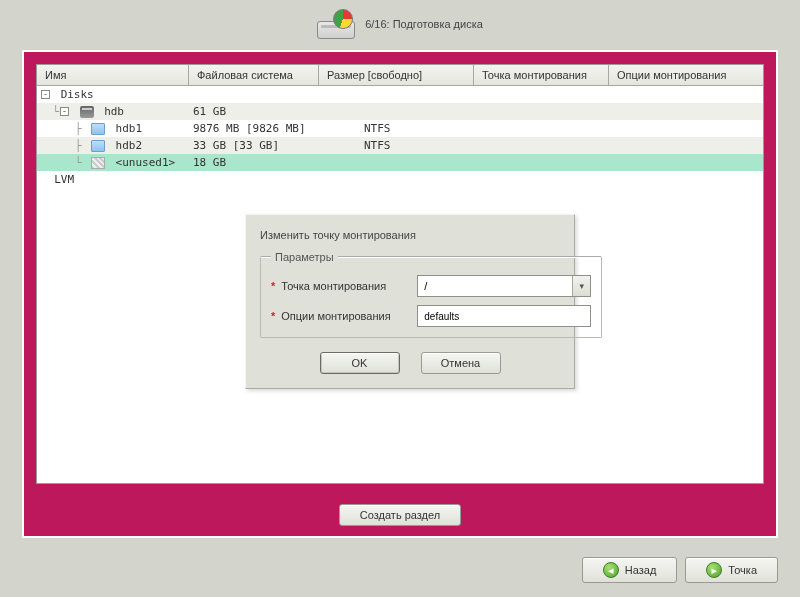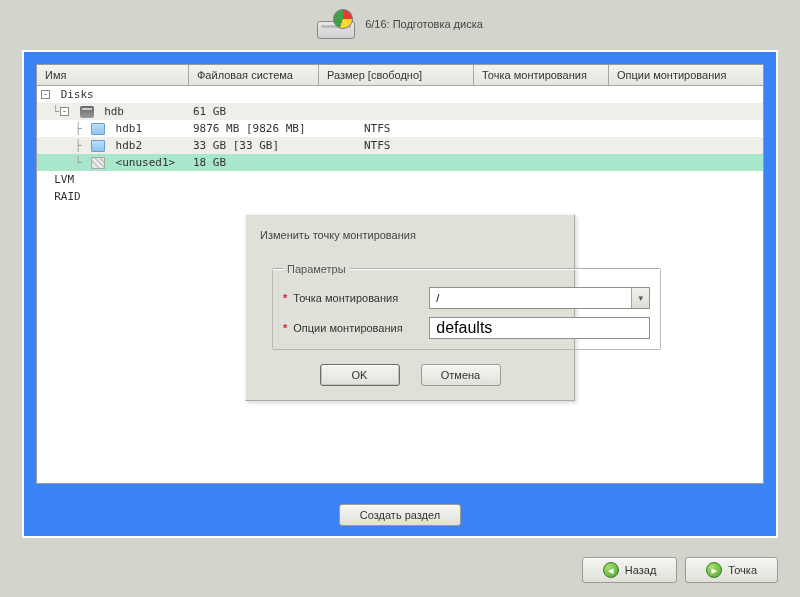--- a/index.html
+++ b/index.html
@@ -34,21 +34,21 @@
     width:20px; height:20px; border-radius:50%;
     background: conic-gradient(#e53935 0 90deg, #fdd835 90deg 200deg, #43a047 200deg 360deg);
     border:1px solid #777;
   }
   .outer-panel {
     margin: 2px 22px 0 22px;
     border:2px solid #fff;
     height:488px;
     padding:12px;
     position:relative;
-    background:#3b82f6;
+    background:#be185d;
     border-radius:1px;
   }
   .table-wrap {
     border:1px solid #9b9b9b;
     height:420px;
     background:#fff;
     position:relative;
     overflow:hidden;
   }
   .thead {
@@ -134,21 +134,21 @@
     padding:10px 14px 14px 14px;
   }
   .dlg-title{
     text-align:left;font-weight:normal;color:#444;
     padding:4px 0 10px 0;
   }
   fieldset{
     border:1px solid #b9bab3;
     border-top:2px groove #fff;
     border-radius:2px;
-    padding:12px 10px 10px 10px; margin:12px;
+    padding:12px 10px 10px 10px; margin:0;
   }
   legend{ padding:0 4px; color:#555; font-size:11px;}
   .field-row{ display:flex; align-items:center; gap:6px; margin-bottom:8px;}
   .field-row:last-child{margin-bottom:0;}
   .req{ color:#c23; font-weight:bold; }
   .flabel{ width:130px; }
   .combo{
     flex:1; height:22px;
     border:1px solid #8f8f89; background:#fff;
     display:flex;
@@ -159,21 +159,21 @@
   }
   .combo .drop{
     width:18px; border-left:1px solid #a6a69f;
     background:linear-gradient(#f1f2ee,#dcded5);
     display:flex;align-items:center;justify-content:center;
     font-size:9px;color:#555;cursor:pointer;
   }
   .tinput{
     flex:1; height:22px;
     border:1px solid #8f8f89; background:#fff;
-    padding:0 6px; font-size:16px; outline:none;
+    padding:0 6px; font-size:10px; outline:none;
   }
   .dlg-buttons{
     display:flex; justify-content:center; gap:21px; margin-top:14px;
   }
   .dlg-buttons .btn{ width:80px; justify-content:center; padding:4px 0;}
 </style>
 </head>
 <body>
 
 <div class="header">
@@ -210,23 +210,20 @@
         <div class="tree-col"><span class="tree-connector">&nbsp;&nbsp;&nbsp;&nbsp;&nbsp;&nbsp;├</span>&nbsp;<span class="ico part"></span>&nbsp;<span>hdb2</span></div>
         <div class="size-col">33 GB [33 GB]</div>
         <div class="fs-col">NTFS</div>
       </div>
       <div class="row sel">
         <div class="tree-col"><span class="tree-connector">&nbsp;&nbsp;&nbsp;&nbsp;&nbsp;&nbsp;└</span>&nbsp;<span class="ico unused"></span>&nbsp;<span>&lt;unused1&gt;</span></div>
         <div class="size-col">18 GB</div>
       </div>
       <div class="row">
         <div class="tree-col"><span class="tree-connector">&nbsp;&nbsp;</span><span>LVM</span></div>
-      </div>
-      <div class="row">
-        <div class="tree-col"><span class="tree-connector">&nbsp;&nbsp;</span><span>RAID</span></div>
       </div>
 
       <div class="dialog">
         <div class="dlg-title">Изменить точку монтирования</div>
         <fieldset>
           <legend>Параметры</legend>
           <div class="field-row">
             <span class="req">*</span>
             <span class="flabel">Точка монтирования</span>
             <div class="combo">

